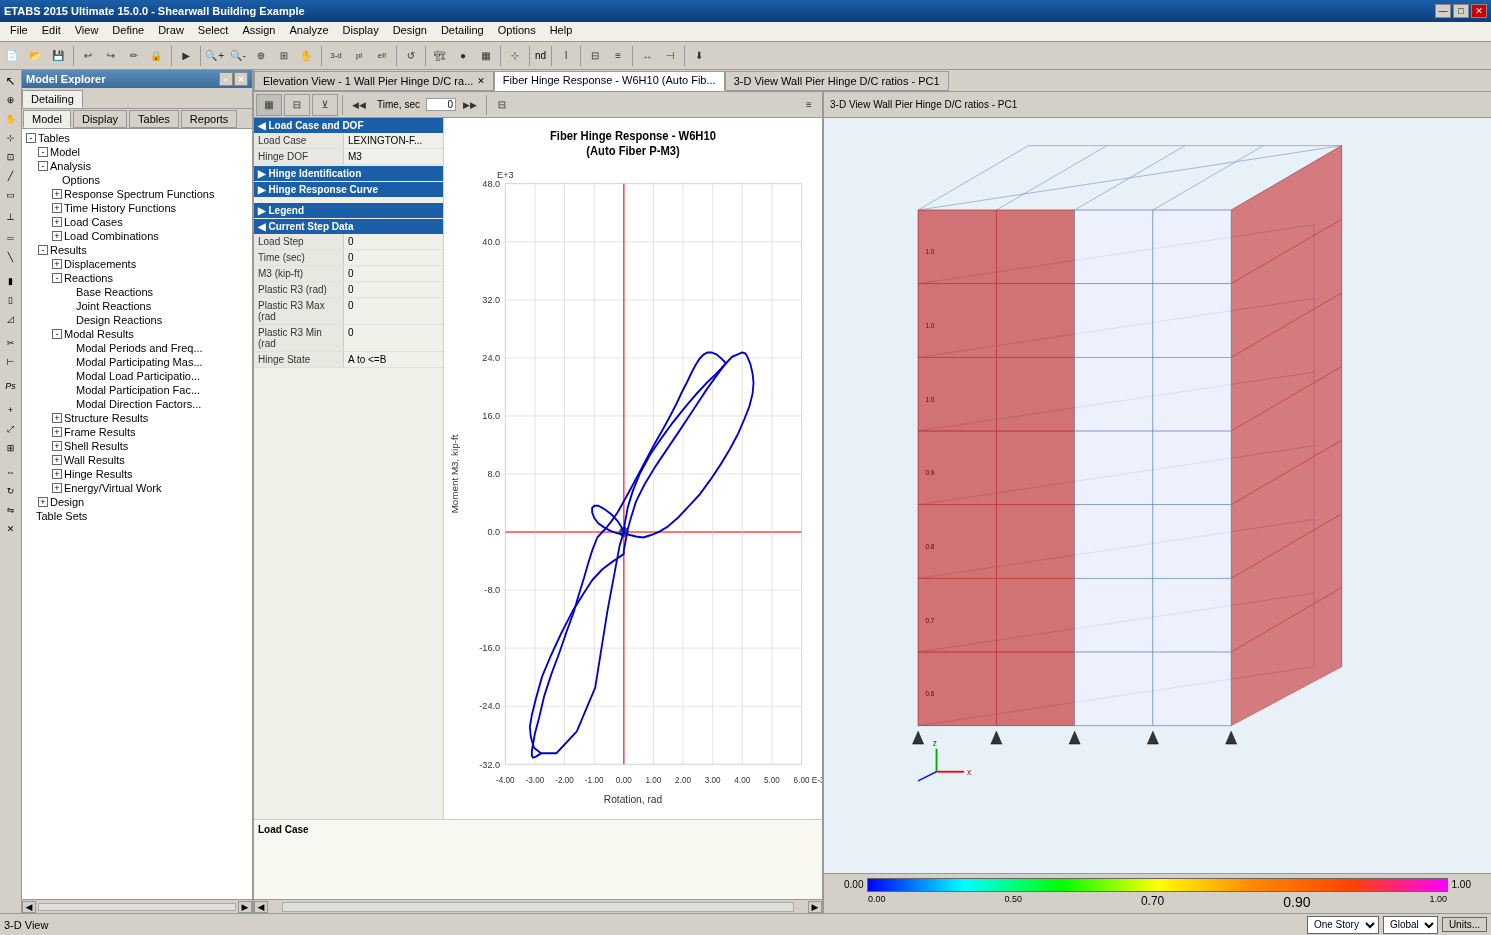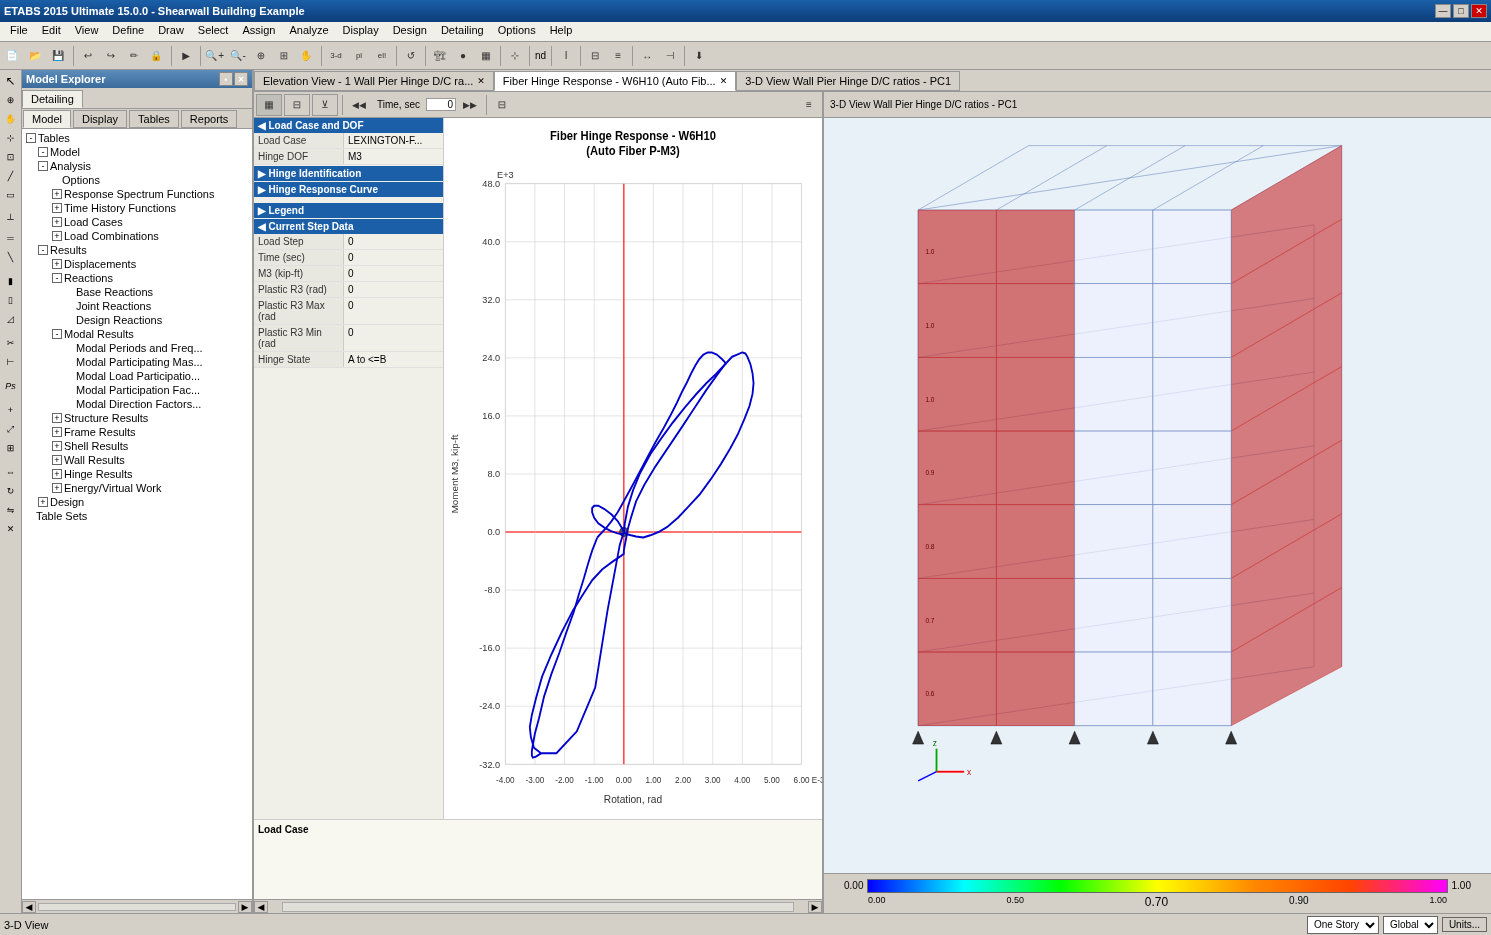--- a/index.html
+++ b/index.html
@@ -45,21 +45,21 @@
     .tree-view { flex: 1; overflow: auto; padding: 2px; background: white; font-size: 11px; }
     .tree-item { padding: 1px 2px; cursor: pointer; white-space: nowrap; display: flex; align-items: center; }
     .tree-toggle { width: 10px; height: 10px; border: 1px solid #666; display: inline-flex; align-items: center; justify-content: center; font-size: 9px; margin-right: 2px; cursor: pointer; background: white; flex-shrink: 0; }
 
     
     .views-area { flex: 1; display: flex; flex-direction: column; overflow: hidden; }
 
     
     .view-tabs { height: 22px; background: #d4d0c8; display: flex; align-items: flex-end; border-bottom: 1px solid #999; }
     .view-tab { padding: 2px 8px; font-size: 11px; cursor: pointer; border: 1px solid #999; background: #d4d0c8; height: 20px; display: flex; align-items: center; gap: 4px; }
-    .view-tab.active { background: white; border-bottom: 1px solid white; }
+    .view-tab.active { background: white; border-bottom: 1px solid white; flex-direction: column; }
     .view-tab-close { font-size: 9px; cursor: pointer; }
 
     
     .views-content { flex: 1; display: flex; overflow: hidden; }
     
     
     .fiber-view { width: 570px; border-right: 2px solid #999; display: flex; flex-direction: column; background: white; }
     .fiber-toolbar { height: 26px; background: #d4d0c8; border-bottom: 1px solid #999; display: flex; align-items: center; padding: 2px; gap: 2px; }
     .fiber-content { flex: 1; display: flex; overflow: hidden; }
     
@@ -713,21 +713,21 @@
         <div style="height:40px;background:#d4d0c8;border-top:1px solid #999;display:flex;flex-direction:column;justify-content:center;align-items:center;padding:2px 20px;gap:2px">
           <div style="display:flex;align-items:center;gap:4px;width:100%">
             <span style="font-size:10px">0.00</span>
             <div style="flex:1;height:14px;background:linear-gradient(to right, #0000ff, #00ffff, #00ff00, #ffff00, #ff8800, #ff4400, #ff00ff);border:1px solid #666"></div>
             <span style="font-size:10px">1.00</span>
           </div>
           <div style="display:flex;justify-content:space-between;width:100%;padding:0 24px">
             <span style="font-size:9px">0.00</span>
             <span style="font-size:9px">0.50</span>
             <span style="font-size:12px">0.70</span>
-            <span style="font-size:10px">0.90</span>
+            <span style="font-size:14px">0.90</span>
             <span style="font-size:9px">1.00</span>
           </div>
         </div>
       </div>
 
     </div>
 
   </div>
 
 </div>

